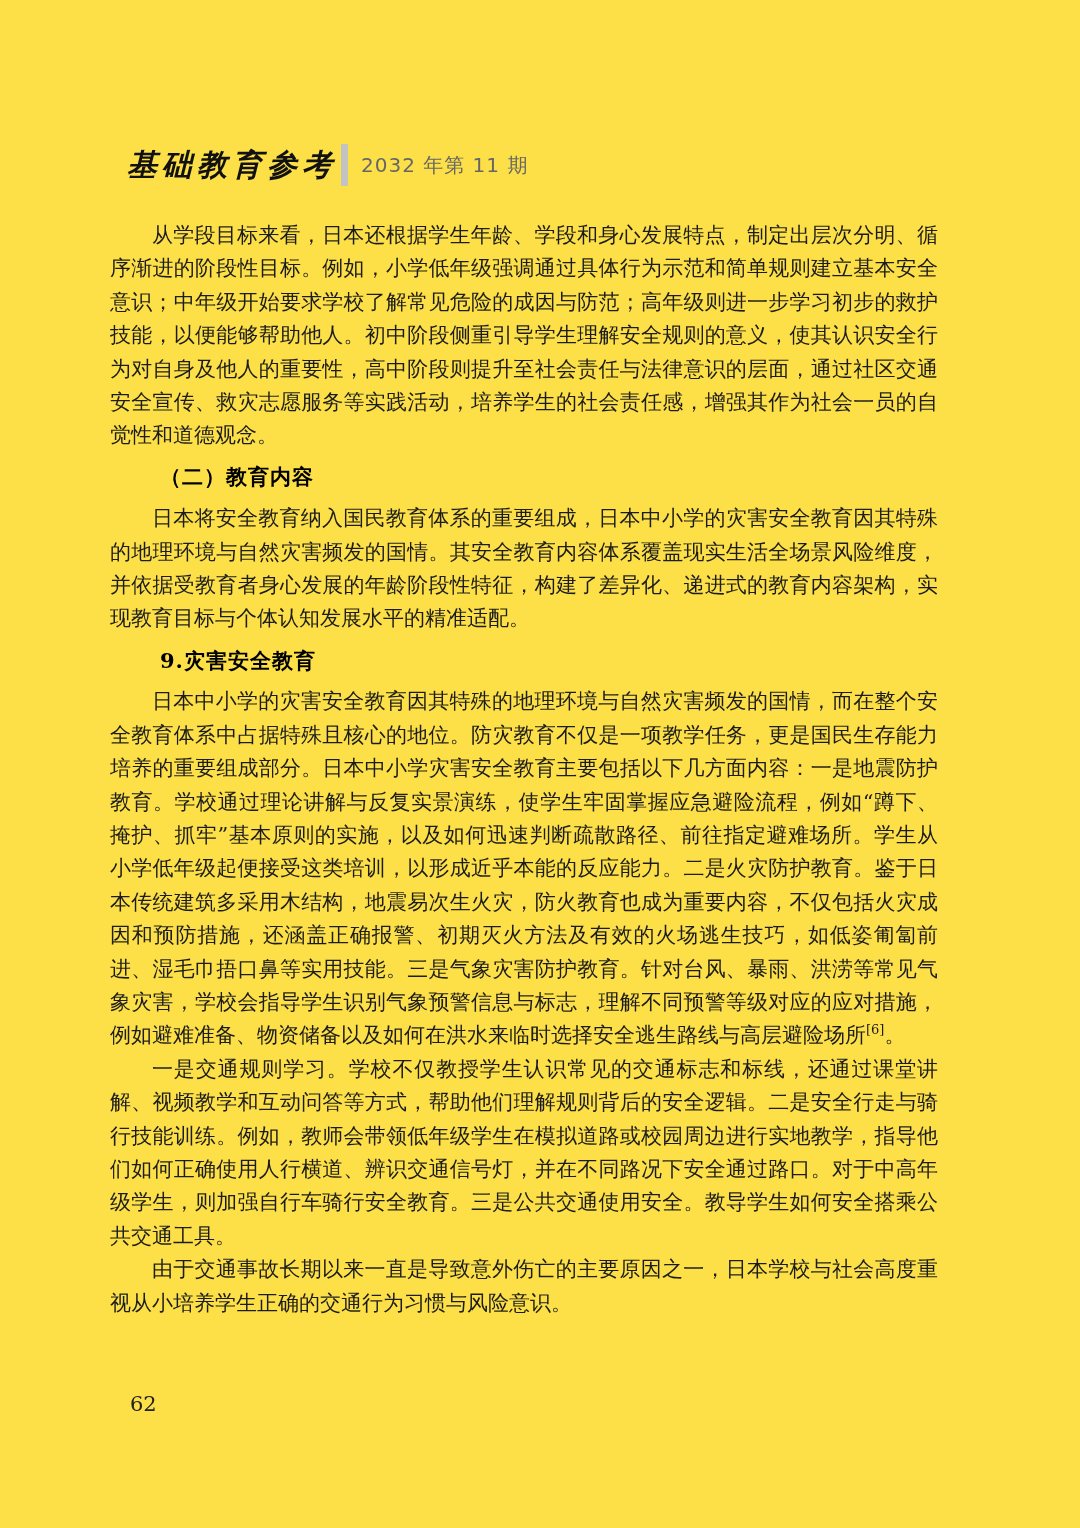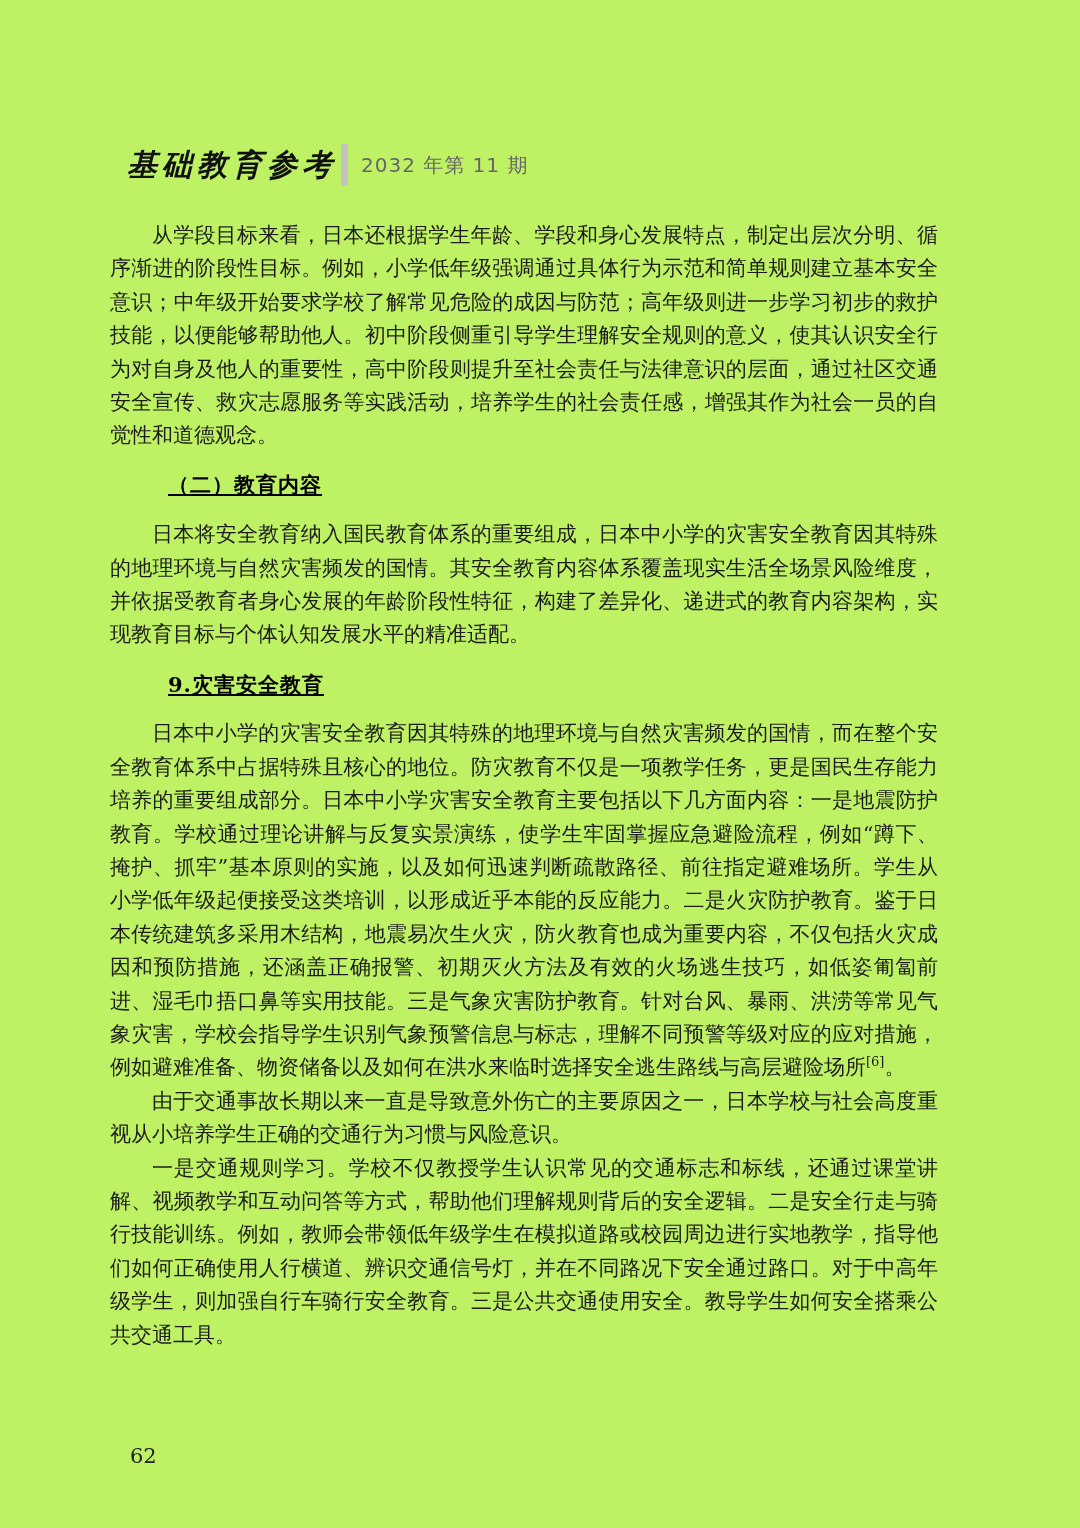--- a/index.html
+++ b/index.html
@@ -4,21 +4,21 @@
 <style>
   html,body{margin:0;padding:0;}
   body{
     width:1080px;height:1528px;
     background:#ffffff;
     position:relative;
     font-family:"DejaVu Serif","Liberation Serif",serif;
     color:#1c1c1c;
     overflow:hidden;
   }
-  .page{position:absolute;inset:0;background:#bef264;}
+  .page{position:absolute;inset:0;background:#fde047;}
 
   
   .header{
     position:absolute;left:127px;top:143px;
     display:flex;align-items:center;
     white-space:nowrap;
   }
   .journal-title{
     font-family:"DejaVu Serif","Liberation Serif",serif;
     font-style:italic;font-weight:bold;
@@ -36,32 +36,32 @@
 
   
   .content{
     position:absolute;left:110px;top:219px;width:828px;
     font-size:21px;line-height:33.4px;
     text-align:justify;text-align-last:left;
     color:#1c1c1c;
   }
   .content p{margin:0;text-indent:2em;}
   .content h3{
-    margin:16px;font-size:21px;line-height:33.4px;
-    text-indent:2em;font-weight:bold;color:#000;text-decoration:underline;
+    margin:8px;font-size:21px;line-height:33.4px;
+    text-indent:2em;font-weight:bold;color:#000;
   }
   .h-hei{font-family:"DejaVu Sans","Liberation Sans",sans-serif;letter-spacing:1px;}
   .h-kai{font-family:"DejaVu Serif","Liberation Serif",serif;letter-spacing:1px;}
   sup.fnref{
     font-size:0.62em;line-height:0;vertical-align:super;
   }
 
   
   .page-number{
-    position:absolute;left:130px;top:1444px;
+    position:absolute;left:130px;top:1392px;
     font-size:21px;color:#222;
     font-family:"DejaVu Serif","Liberation Serif",serif;
   }
 </style>
 </head>
 <body>
 
 <div class="page">
 
   <div class="header">
@@ -76,23 +76,23 @@
 
     <h3 class="h-hei">（二）教育内容</h3>
 
     <p>日本将安全教育纳入国民教育体系的重要组成，日本中小学的灾害安全教育因其特殊的地理环境与自然灾害频发的国情。其安全教育内容体系覆盖现实生活全场景风险维度，并依据受教育者身心发展的年龄阶段性特征，构建了差异化、递进式的教育内容架构，实现教育目标与个体认知发展水平的精准适配。</p>
 
     <h3 class="h-kai">9.灾害安全教育</h3>
 
     <p><span>日本中小学的灾害安全教育因其特殊的地理环境与自然灾害频发的国情，而在整个安全教育体系中占据特殊且核心的地位。防灾教育不仅是一项教学任务，更是国民生存能力培养的重要组成部分。日本中小学灾害安全教育主要包括以下几方面内容：一是地震防护教育。学校通过理论讲解与反复实景演练，使学生牢固掌握应急避险流程，例如“蹲下、掩护、抓牢”基本原则的实施，以及如何迅速判断疏散路径、前往指定避难场所。学生从小学低年级起便接受这类培训，以形成近乎本能的反应能力。二是火灾防护教育。鉴于日本传统建筑多采用木结构，地震易次生火灾，防火教育也成为重要内容，不仅包括火灾成因和预防措施，还涵盖正确报警、初期灭火方法及有效的火场逃生技巧，如低姿匍匐前进、湿毛巾捂口鼻等实用技能。三是气象灾害防护教育。针对台风、暴雨、洪涝等常见气象灾害，学校会指导学生识别气象预警信息与标志，理解不同预警等级对应的应对措施，例如避难准备、物资储备以及如何在洪水来临时选择安全逃生路线与高层避险场所</span><sup class="fnref">[6]</sup><span>。</span></p>
 
 
+    <p>一是交通规则学习。学校不仅教授学生认识常见的交通标志和标线，还通过课堂讲解、视频教学和互动问答等方式，帮助他们理解规则背后的安全逻辑。二是安全行走与骑行技能训练。例如，教师会带领低年级学生在模拟道路或校园周边进行实地教学，指导他们如何正确使用人行横道、辨识交通信号灯，并在不同路况下安全通过路口。对于中高年级学生，则加强自行车骑行安全教育。三是公共交通使用安全。教导学生如何安全搭乘公共交通工具。</p>
+
     <p>由于交通事故长期以来一直是导致意外伤亡的主要原因之一，日本学校与社会高度重视从小培养学生正确的交通行为习惯与风险意识。</p>
-
-    <p>一是交通规则学习。学校不仅教授学生认识常见的交通标志和标线，还通过课堂讲解、视频教学和互动问答等方式，帮助他们理解规则背后的安全逻辑。二是安全行走与骑行技能训练。例如，教师会带领低年级学生在模拟道路或校园周边进行实地教学，指导他们如何正确使用人行横道、辨识交通信号灯，并在不同路况下安全通过路口。对于中高年级学生，则加强自行车骑行安全教育。三是公共交通使用安全。教导学生如何安全搭乘公共交通工具。</p>
 
 
 
   </div>
 
   <div class="page-number">62</div>
 
 </div>
 
 </body></html>

